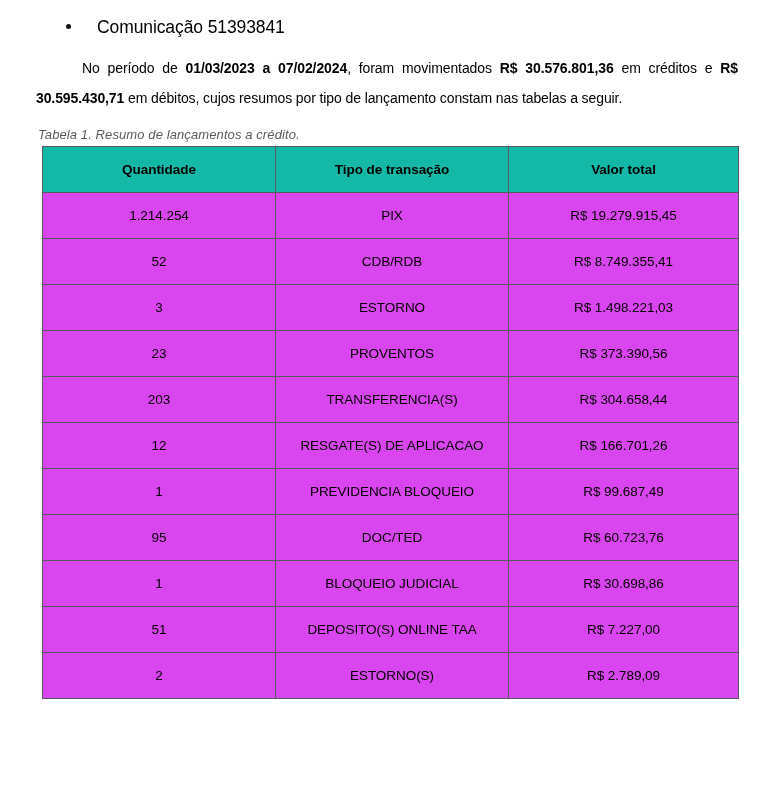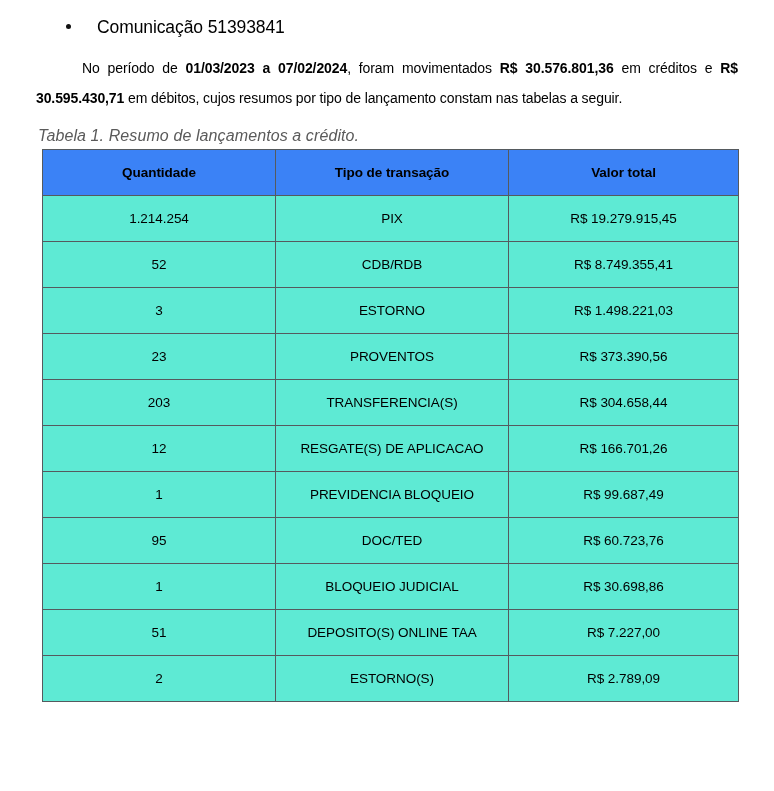--- a/index.html
+++ b/index.html
@@ -59,21 +59,21 @@
     text-indent: 46px;
     letter-spacing: -0.1px;
   }
   .body-par b { font-weight: bold; }
 
   
   .table-caption {
     margin: 0;
     padding: 14px 8px 4px 38px;
     font-style: italic;
-    font-size: 16px;
+    font-size: 13px;
     color: #5a5a5a;
     letter-spacing: 0.1px;
   }
 
   
   .table-wrap {
     padding: 0 0 0 42px;
   }
   table.summary {
     border-collapse: collapse;
@@ -88,26 +88,26 @@
   table.summary th,
   table.summary td {
     border: 1px solid #555a5e;
     height: 45px;
     text-align: center;
     vertical-align: middle;
     padding: 0 4px;
     letter-spacing: -0.05px;
   }
   table.summary thead th {
-    background: #3b82f6;
+    background: #14b8a6;
     font-weight: bold;
     font-size: 13.5px;
   }
   table.summary tbody td {
-    background: #5eead4;
+    background: #d946ef;
     font-weight: normal;
   }
 </style>
 </head>
 <body>
 
 <div class="page">
 
   <div class="bullet-heading">
     <span class="bullet-dot"></span>

